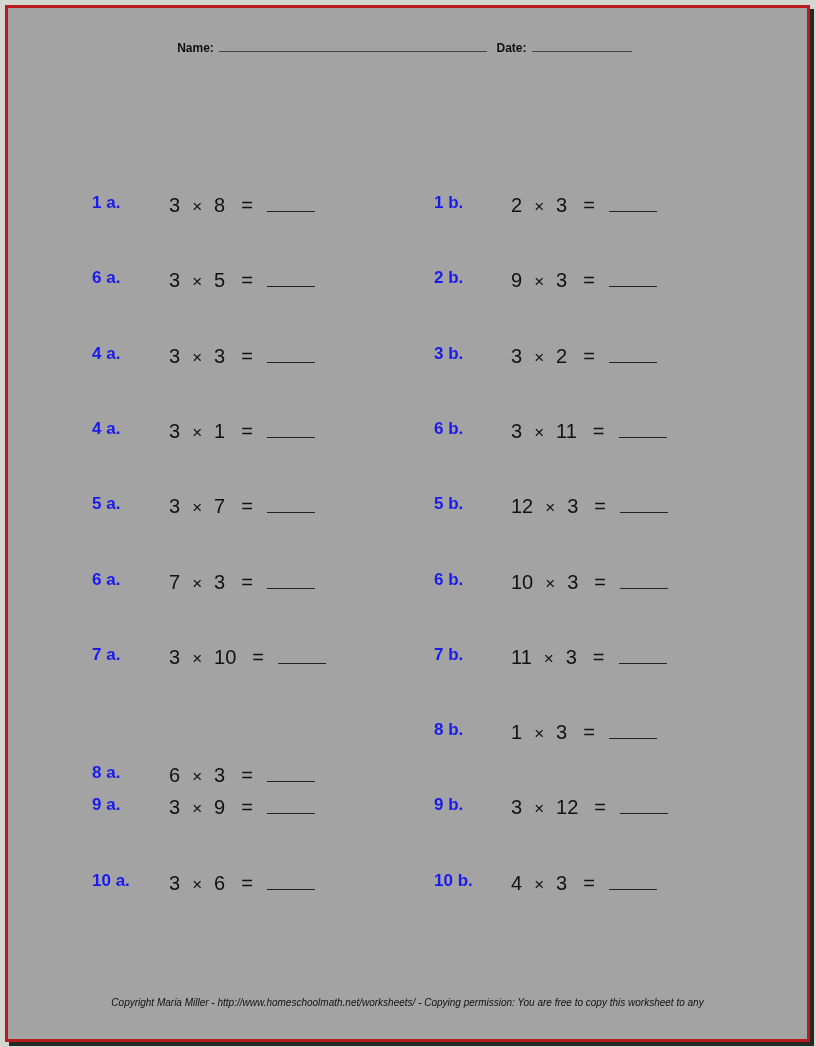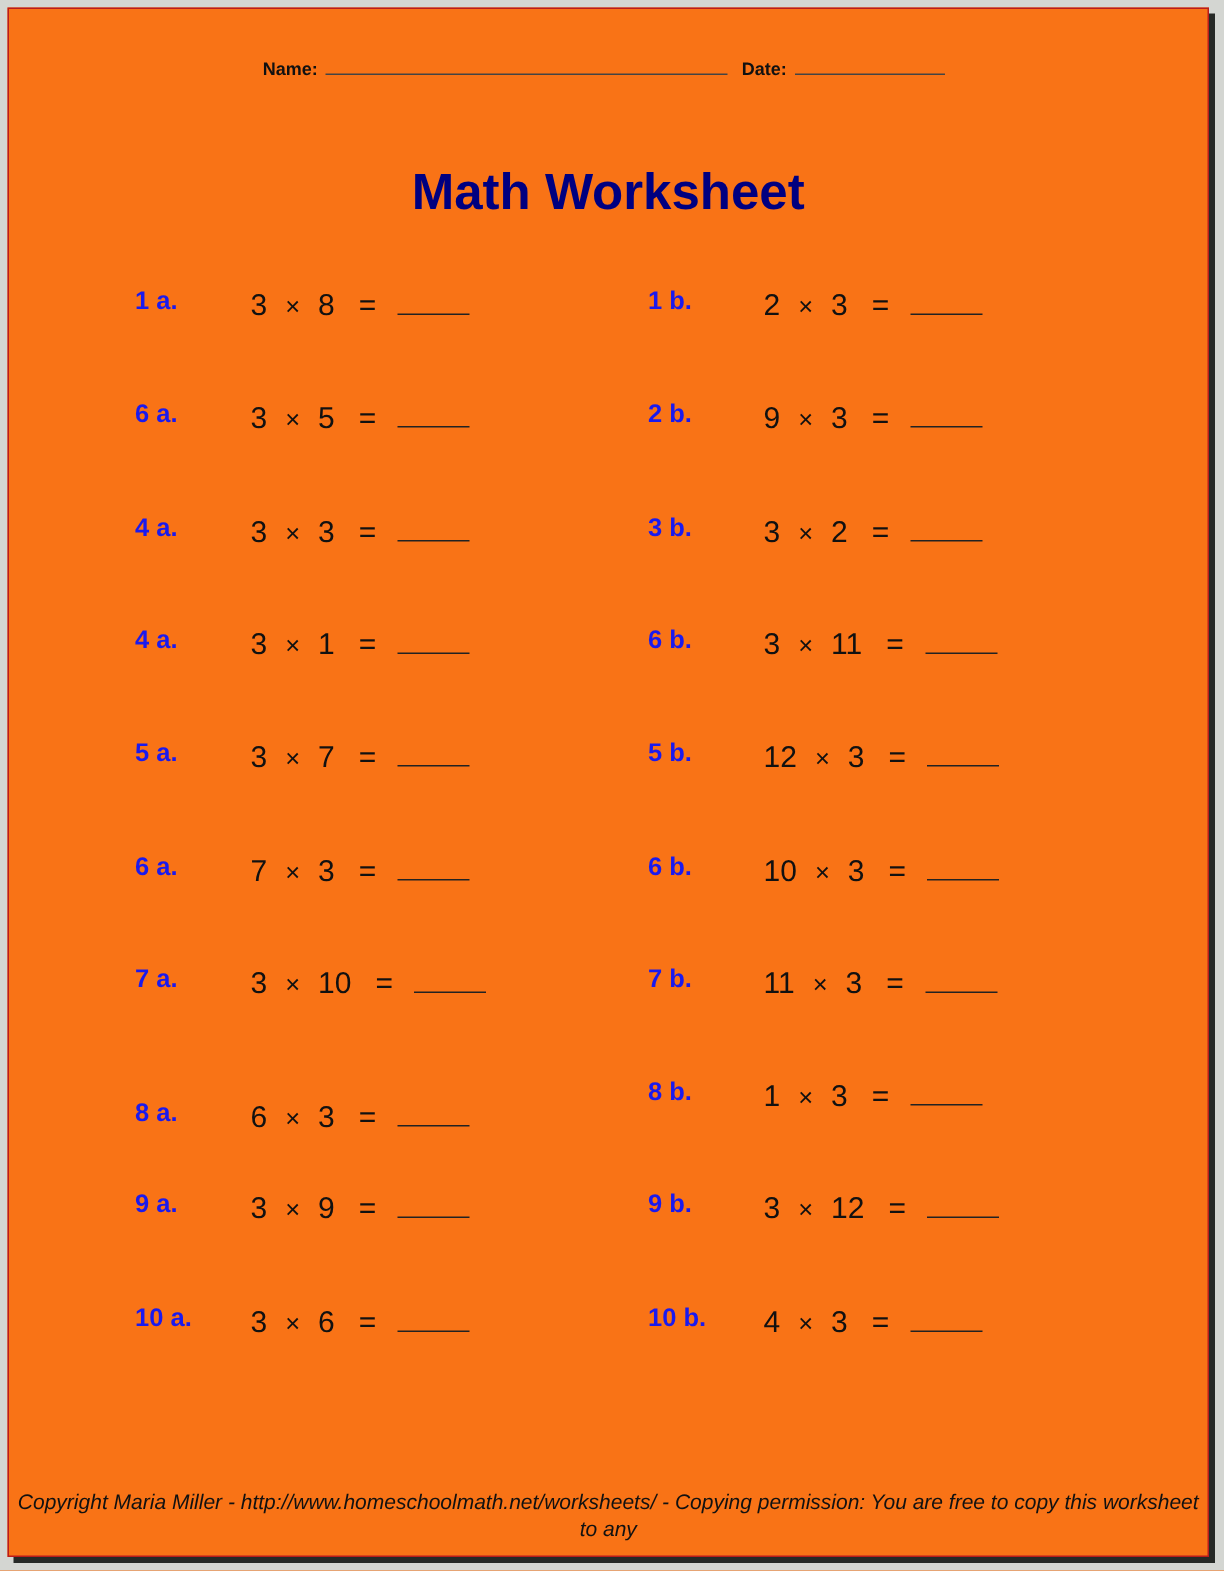--- a/index.html
+++ b/index.html
@@ -13,22 +13,22 @@
       position: relative;
       overflow: hidden;
       font-family: "Liberation Sans", sans-serif;
     }
     .page {
       position: absolute;
       left: 5px;
       top: 5px;
       width: 799px;
       height: 1031px;
-      background: #f97316;
-      border: 1px solid #b91c1c;
+      background: #a3a3a3;
+      border: 3px solid #b91c1c;
       box-shadow: 4px 4px 0 #262926;
     }
     .header-line {
       position: absolute;
       top: 32px;
       left: 0;
       width: 100%;
       text-align: center;
       font-size: 12px;
       font-weight: bold;
@@ -83,38 +83,37 @@
       width: 48px;
       border-bottom: 1.5px solid #222;
       height: 18px;
     }
     .footer {
       position: absolute;
       top: 986px;
       left: 0;
       width: 100%;
       text-align: center;
-      font-size: 14px;
+      font-size: 10px;
       font-style: italic;
       color: #111;
       line-height: 18px;
     }
   </style>
 </head>
 <body>
 
 <div class="page">
   <div class="header-line">
     <span>Name:</span>
     <span class="blank" style="width:268px"></span>
     <span>Date:</span>
     <span class="blank" style="width:100px"></span>
   </div>
 
-  <div class="title">Math Worksheet</div>
 
   <div id="problems-container">
       <div class="problem" style="left: 84px; top: 185px;">
         <span class="label">1 a.</span>
         <span class="eq">
           <span class="num">3</span>
           <span class="op">×</span>
           <span class="num">8</span>
           <span class="eqs">=</span>
           <span class="ans"></span>
@@ -173,21 +172,21 @@
       <div class="problem" style="left: 84px; top: 636.8px;">
         <span class="label">7 a.</span>
         <span class="eq">
           <span class="num">3</span>
           <span class="op">×</span>
           <span class="num">10</span>
           <span class="eqs">=</span>
           <span class="ans"></span>
         </span>
       </div>
-      <div class="problem" style="left: 84px; top: 726px;">
+      <div class="problem" style="left: 84px; top: 755px;">
         <span class="label">8 a.</span>
         <span class="eq">
           <span class="num">6</span>
           <span class="op">×</span>
           <span class="num">3</span>
           <span class="eqs">=</span>
           <span class="ans"></span>
         </span>
       </div>
       <div class="problem" style="left: 84px; top: 787.4px;">

